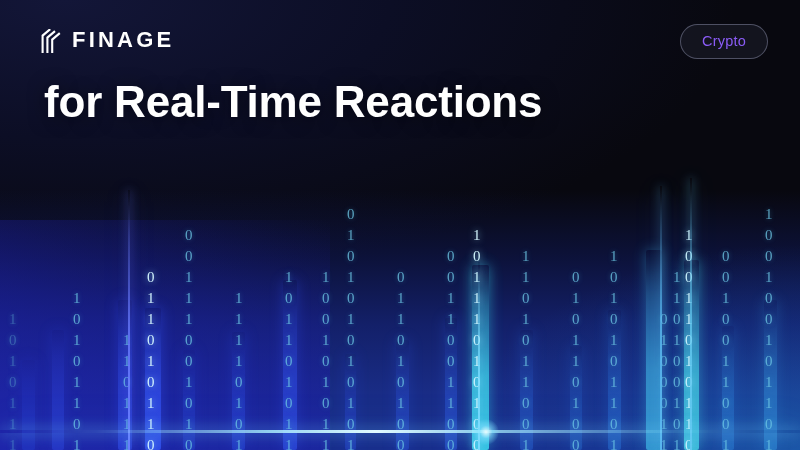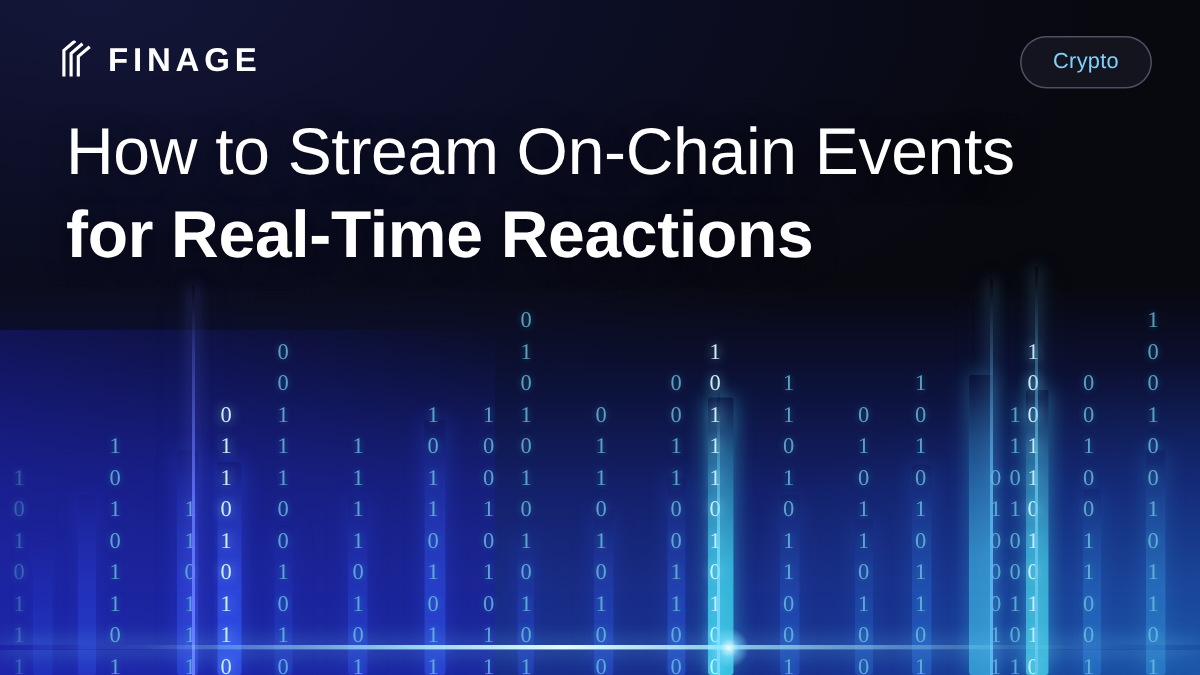--- a/index.html
+++ b/index.html
@@ -69,35 +69,35 @@
     box-shadow:0 0 14px rgba(120,215,255,.75), 0 0 34px rgba(70,170,255,.45);
   }
   .node{
     position:absolute; width:26px; height:26px; border-radius:50%;
     background:radial-gradient(circle, rgba(235,253,255,.95) 0%, rgba(130,225,255,.55) 35%, rgba(70,180,255,0) 72%);
   }
 
   
   .logo{
     position:absolute; left:40px; top:27px;
-    display:flex; align-items:flex-start; gap:10px;
+    display:flex; align-items:flex-end; gap:10px;
   }
   .logo-mark{ width:22px; height:24px; display:block; }
   .logo-text{
     color:#ffffff; font-size:22px; letter-spacing:3.2px;
     font-weight:600;
   }
 
   .badge{
     position:absolute; right:32px; top:24px;
     padding:8px 21px 9px;
     border:1px solid rgba(150,155,185,.45);
     border-radius:20px;
     background:rgba(24,25,36,.72);
-    color:#7dd3fc; font-size:14.5px; letter-spacing:.2px;
+    color:#8b5cf6; font-size:14.5px; letter-spacing:.2px;
     white-space:nowrap;
   }
 
   
   .title{
     position:absolute; left:44px; top:74px;
     width:700px;
     color:#ffffff;
     font-size:44px; line-height:55px;
     font-weight:300; letter-spacing:-0.2px;
@@ -381,17 +381,16 @@
         <path d="M7.4 23.2V8.6L14.2 2.8" stroke="#ffffff" stroke-width="2.1" stroke-linecap="square"></path>
         <path d="M12.2 23.2V10.6L19.0 4.8" stroke="#ffffff" stroke-width="2.1" stroke-linecap="square"></path>
       </svg>
     </span>
     <span class="logo-text">FINAGE</span>
   </div>
 
   <div class="badge">Crypto</div>
 
   <h1 class="title">
-    <span class="l1">How to Stream On-Chain Events</span>
     <span class="l2">for Real-Time Reactions</span>
   </h1>
 
 </div>
 
 </body></html>

